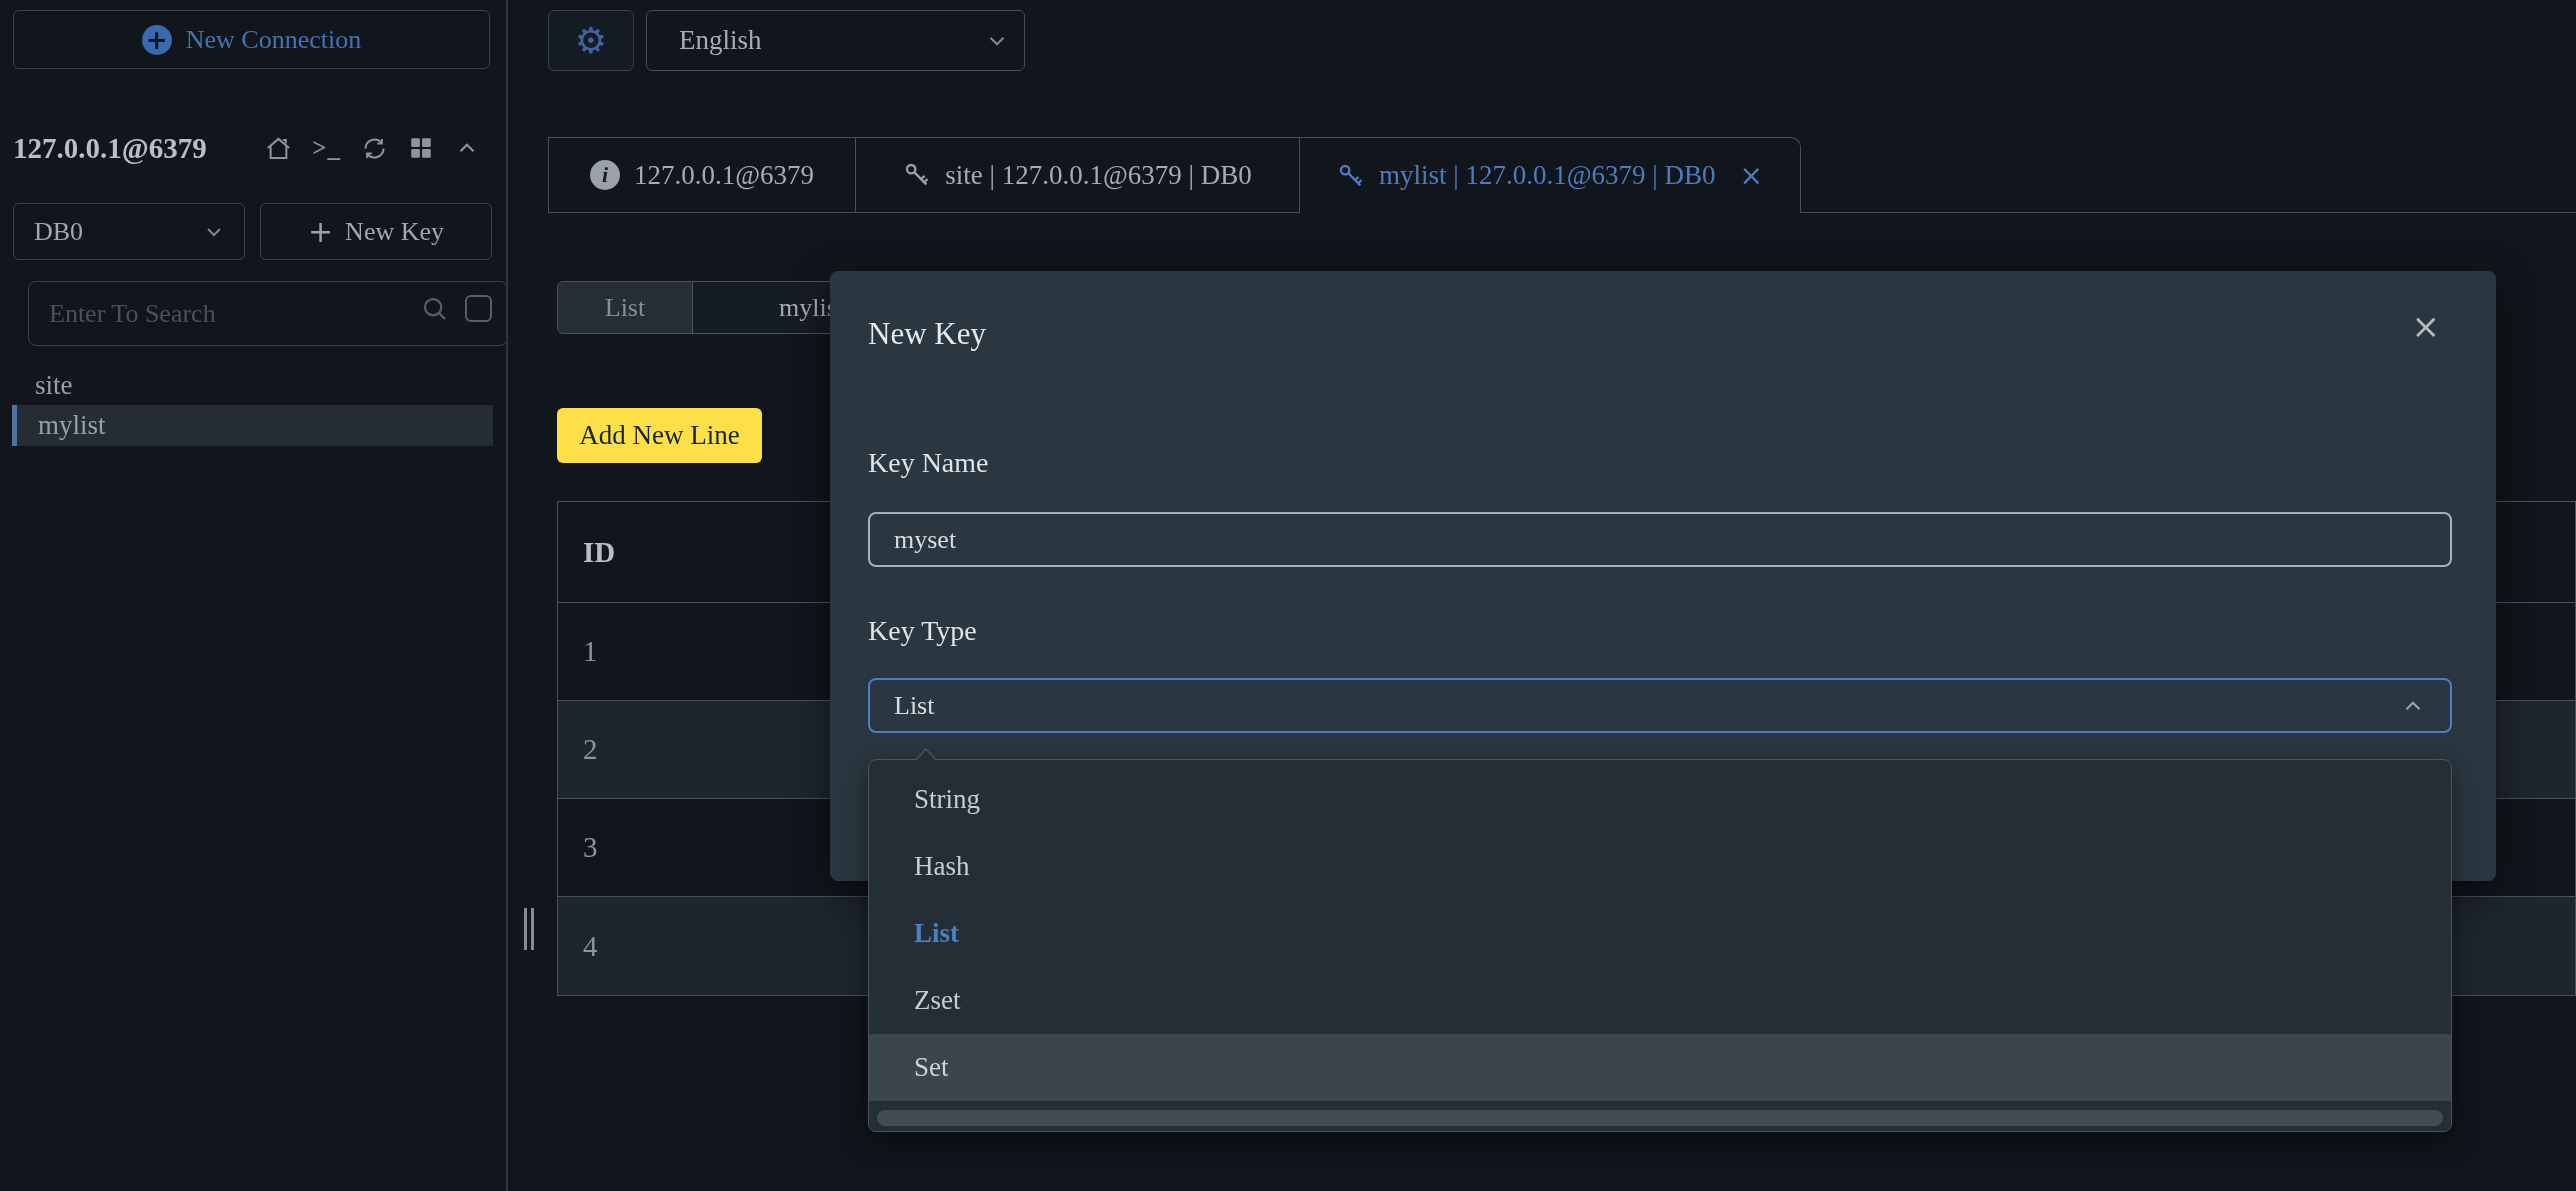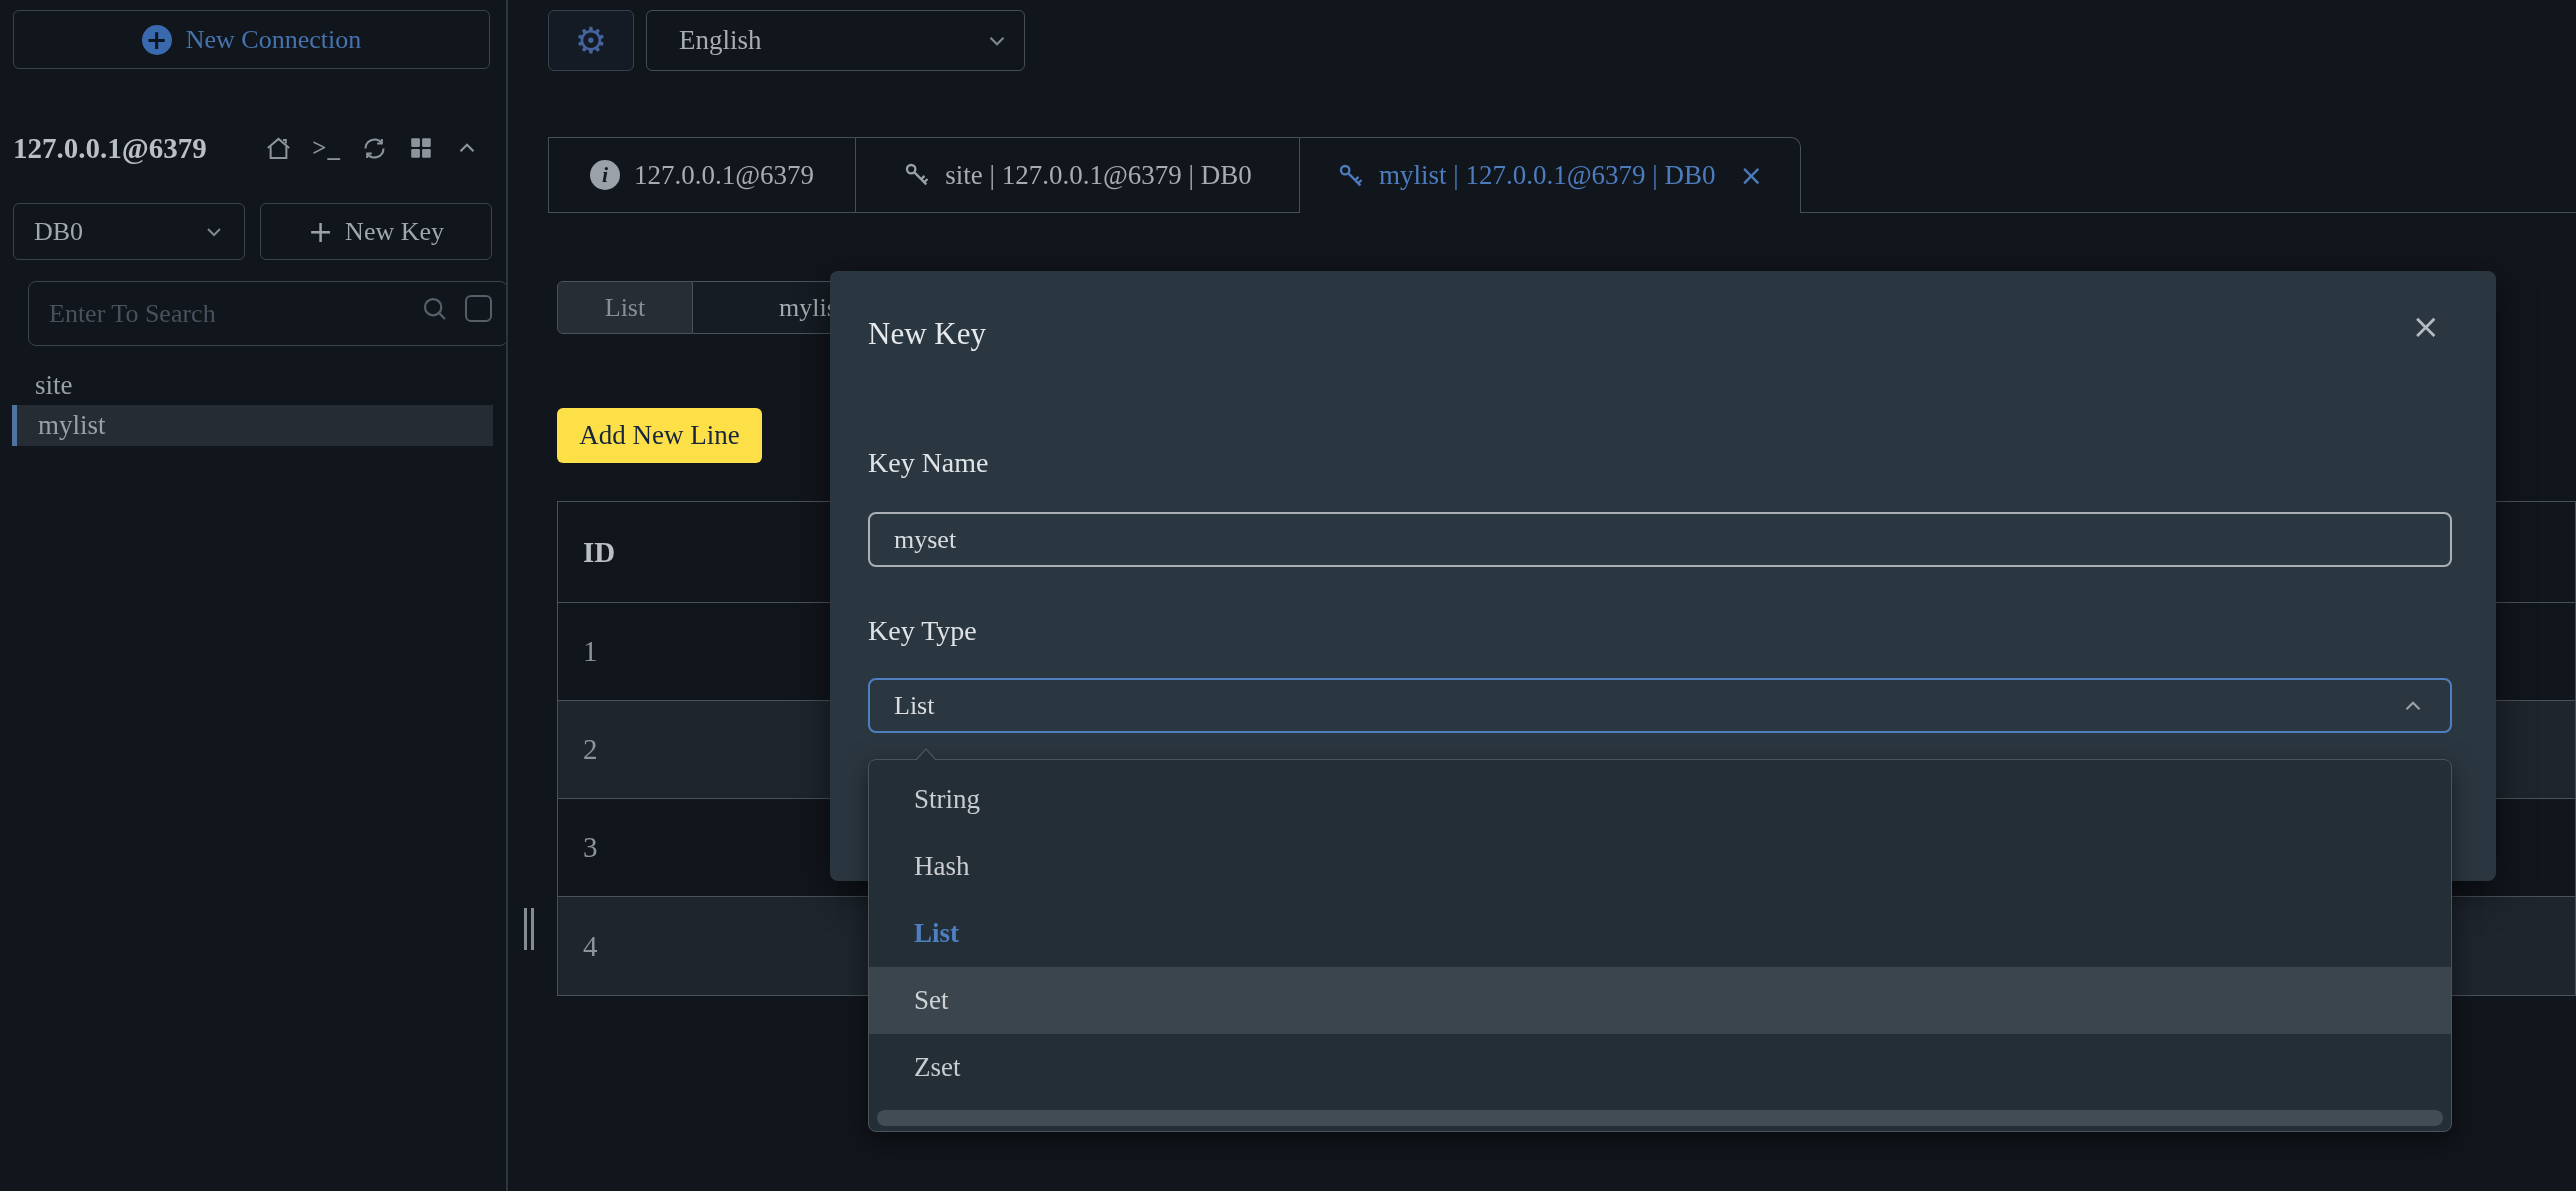--- a/index.html
+++ b/index.html
@@ -322,20 +322,20 @@
     </div>
   </div>
 
   <div class="type-popup">
     <div class="popup-caret-outer"></div>
     <div class="popup-caret-inner"></div>
     <div class="popup-options">
       <div class="popup-option">String</div>
       <div class="popup-option">Hash</div>
       <div class="popup-option selected">List</div>
+      <div class="popup-option">Zset</div>
       <div class="popup-option hovered">Set</div>
-      <div class="popup-option">Zset</div>
     </div>
     <div class="popup-scrollbar"></div>
   </div>
 
 </div>
 
 
 </body></html>

